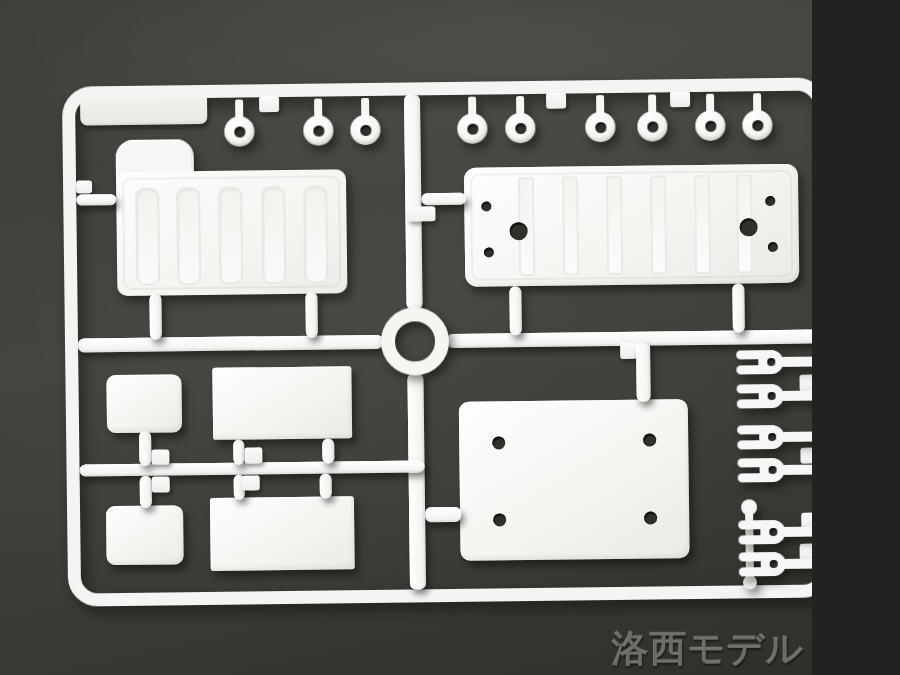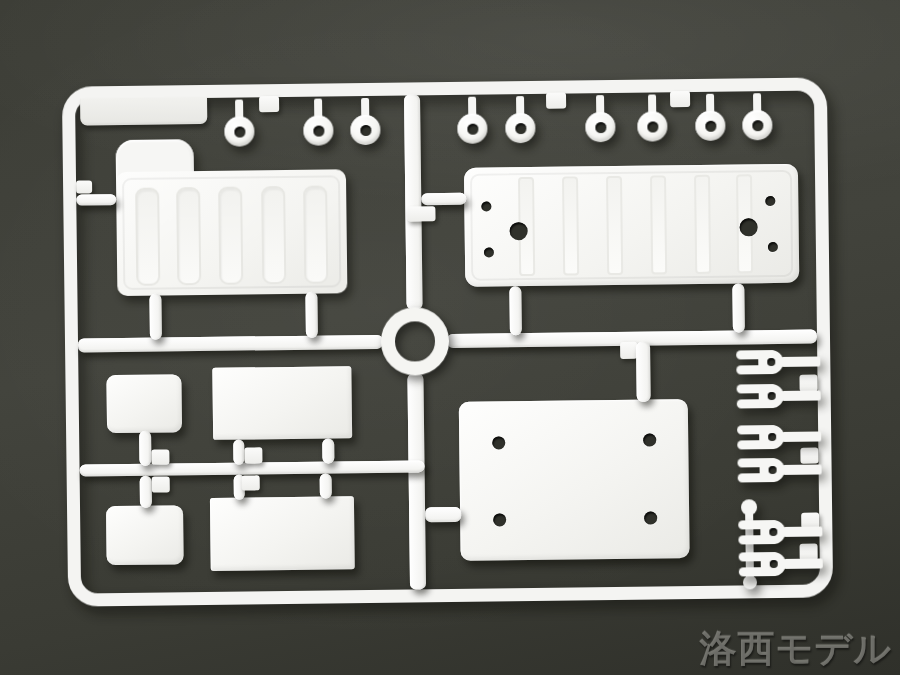--- a/index.html
+++ b/index.html
@@ -1,16 +1,16 @@
 <!DOCTYPE html>
 <html><head>
 <meta charset="utf-8">
 <style>
   html,body{margin:0;padding:0;background:#222;}
-  #photo{position:relative;width:900px;height:675px;overflow:hidden;
+  #photo{position:relative;width:812px;height:675px;overflow:hidden;
     background-color:#3e3f38;
     background-image:
       radial-gradient(900px 240px at 62% 6%, rgba(255,255,255,0.07), transparent 70%),
       radial-gradient(700px 500px at 42% 45%, rgba(255,255,255,0.035), transparent 70%),
       radial-gradient(1300px 950px at 50% 45%, transparent 52%, rgba(0,0,0,0.26) 100%),
       linear-gradient(168deg,#3c3d36 0%,#42433c 45%,#3a3b34 75%,#2f302a 100%);
     font-family:"DejaVu Sans","Liberation Sans",sans-serif;}
   #sprue{position:absolute;left:0;top:0;width:900px;height:675px;
     transform:rotate(-0.7deg);transform-origin:450px 340px;}
   #sprue div{position:absolute;}

